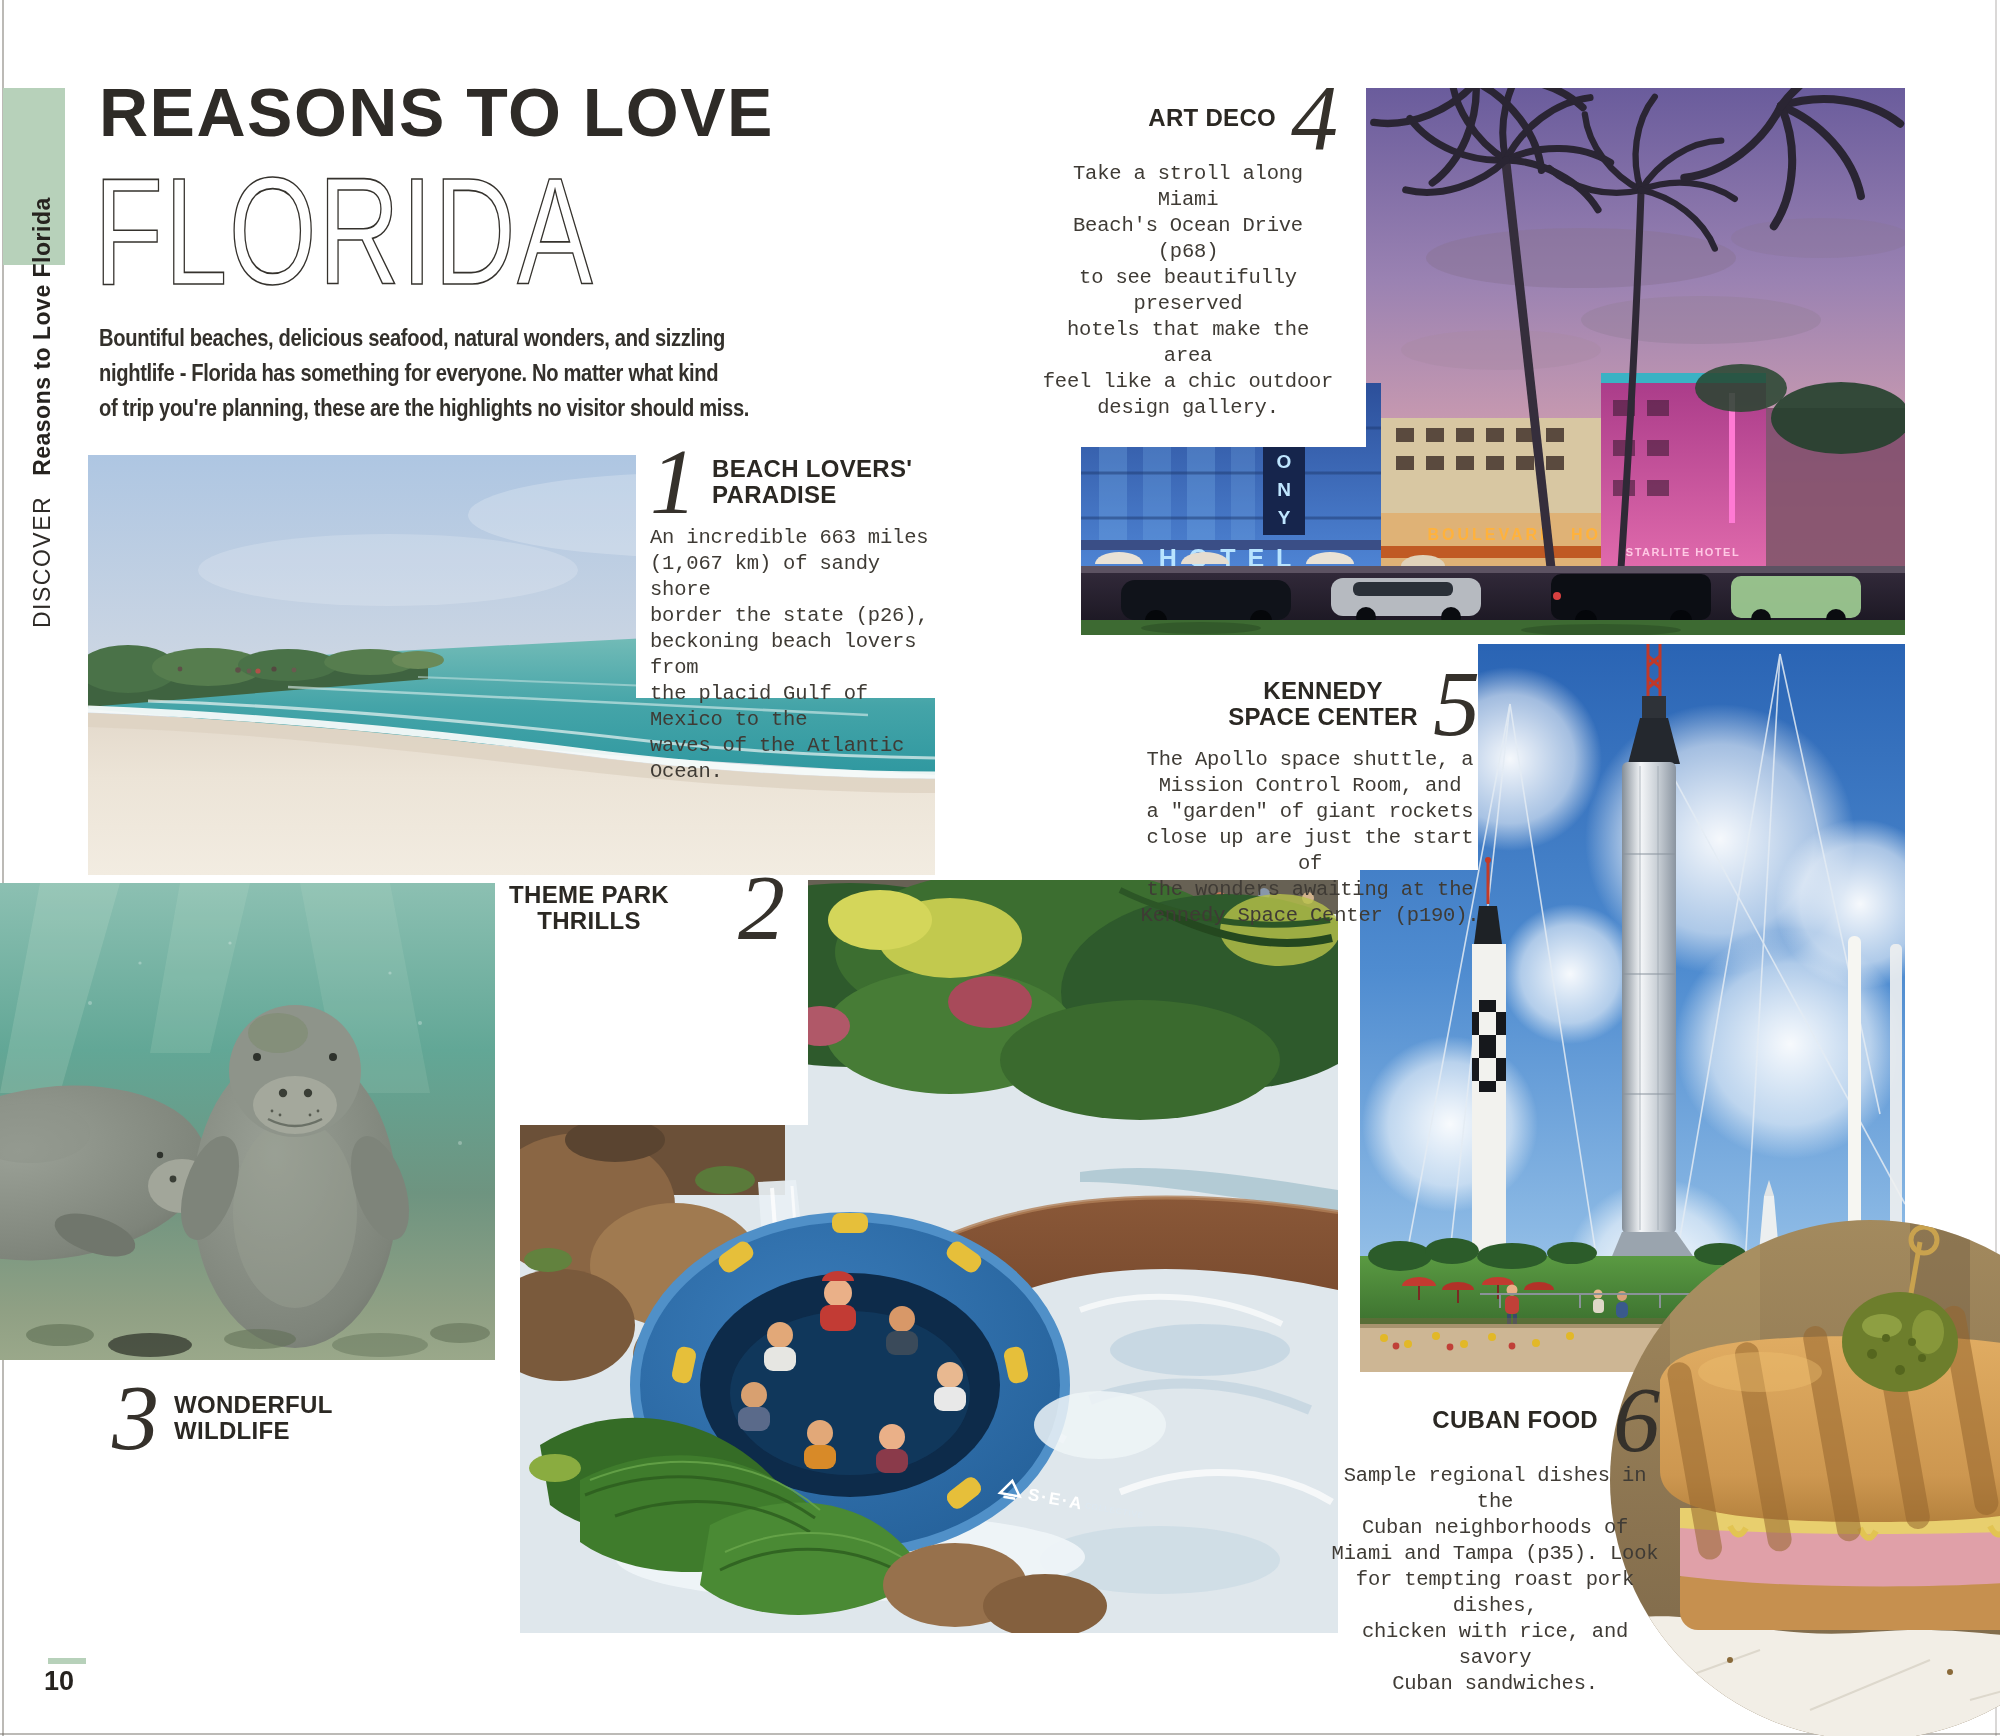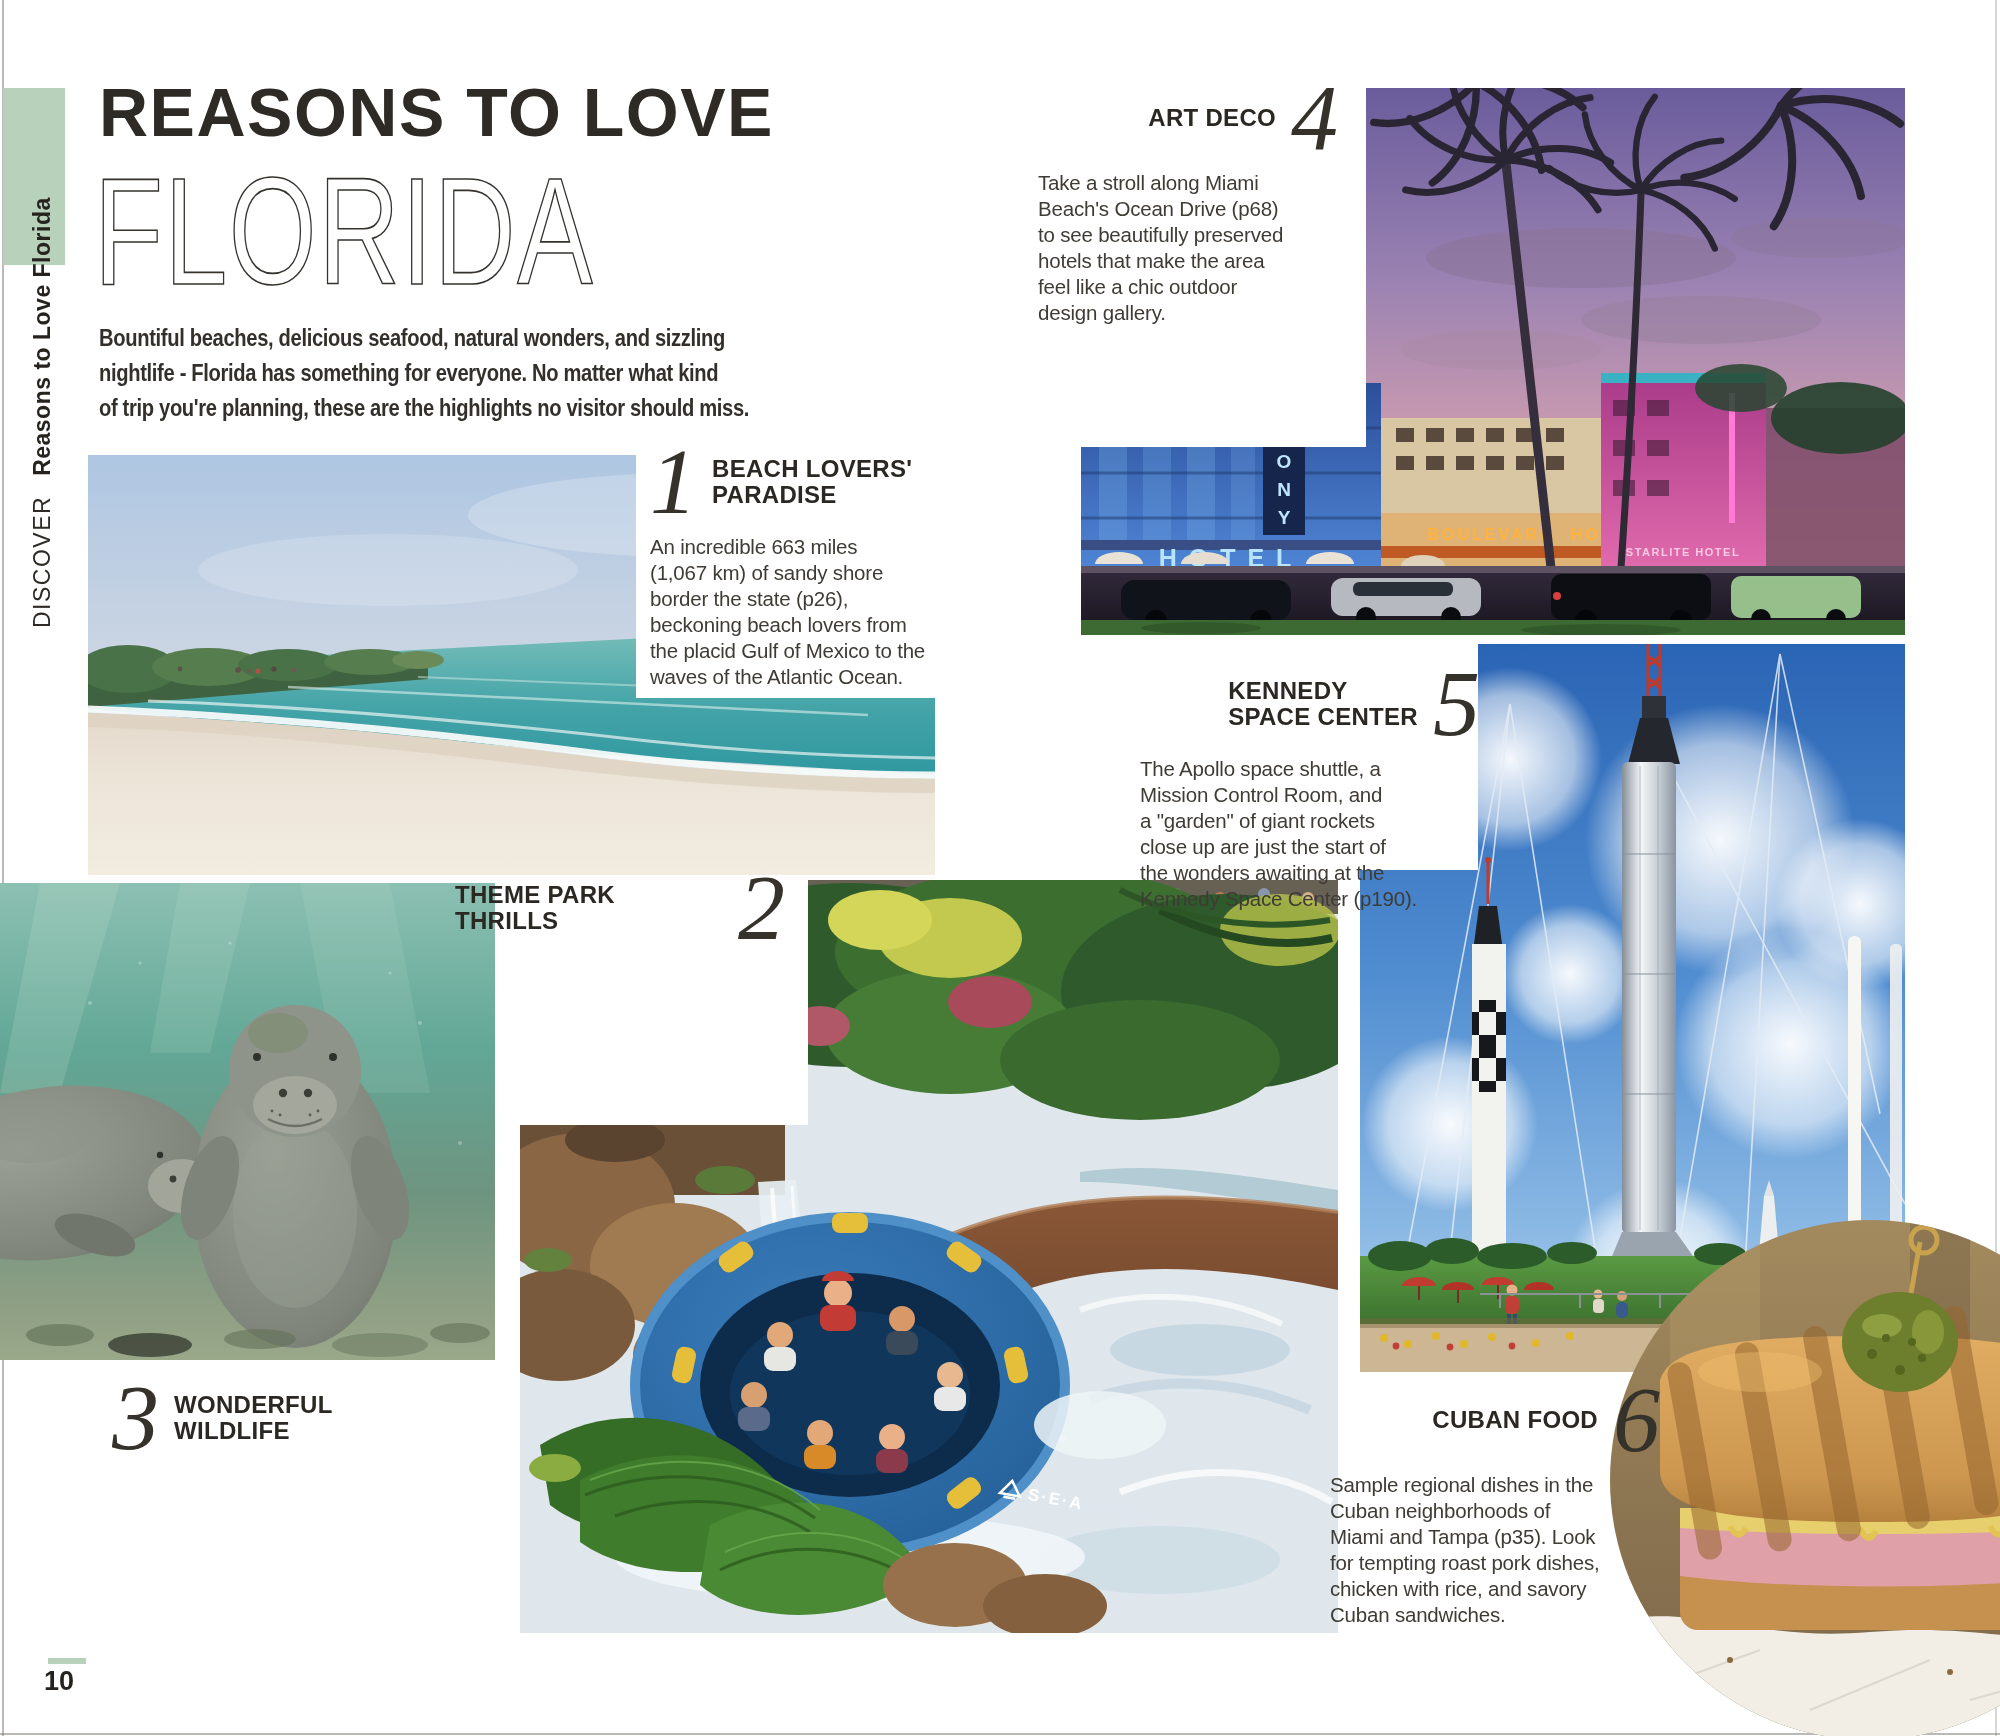--- a/index.html
+++ b/index.html
@@ -28,26 +28,26 @@
          transform:scaleX(.84);transform-origin:0 0;}
 
   .photo{position:absolute;overflow:hidden;}
   .photo svg{display:block;}
 
   .circle-photo{position:absolute;left:1610px;top:1220px;width:520px;height:520px;
                 border-radius:50%;overflow:hidden;}
 
   .item{position:absolute;}
   .item .row{display:flex;align-items:center;gap:15px;}
-  .item.right{text-align:left;}
+  .item.right{text-align:center;}
   .item.right .row{justify-content:flex-end;}
   .h{font-size:24px;font-weight:bold;line-height:26px;letter-spacing:.3px;color:#2b2823;white-space:pre-line;}
   .num{font-family:"Liberation Serif",serif;font-style:italic;font-size:94px;line-height:.72;
        font-weight:normal;color:#35312b;}
-  .body{margin-top:18px;font-family:Liberation Sans, sans-serif;font-size:20.5px;line-height:26px;
+  .body{margin-top:9px;font-family:Liberation Mono, monospace;font-size:20.5px;line-height:26px;
         letter-spacing:-.2px;color:#3f3b35;white-space:pre-line;}
 
   .footer-dash{position:absolute;left:48px;top:1658px;width:38px;height:6px;background:#b7d1ba;}
   .page-num{position:absolute;left:44px;top:1666px;font-size:27px;font-weight:bold;color:#26231f;}
 </style>
 </head>
 <body>
 
 <div class="page">
 

